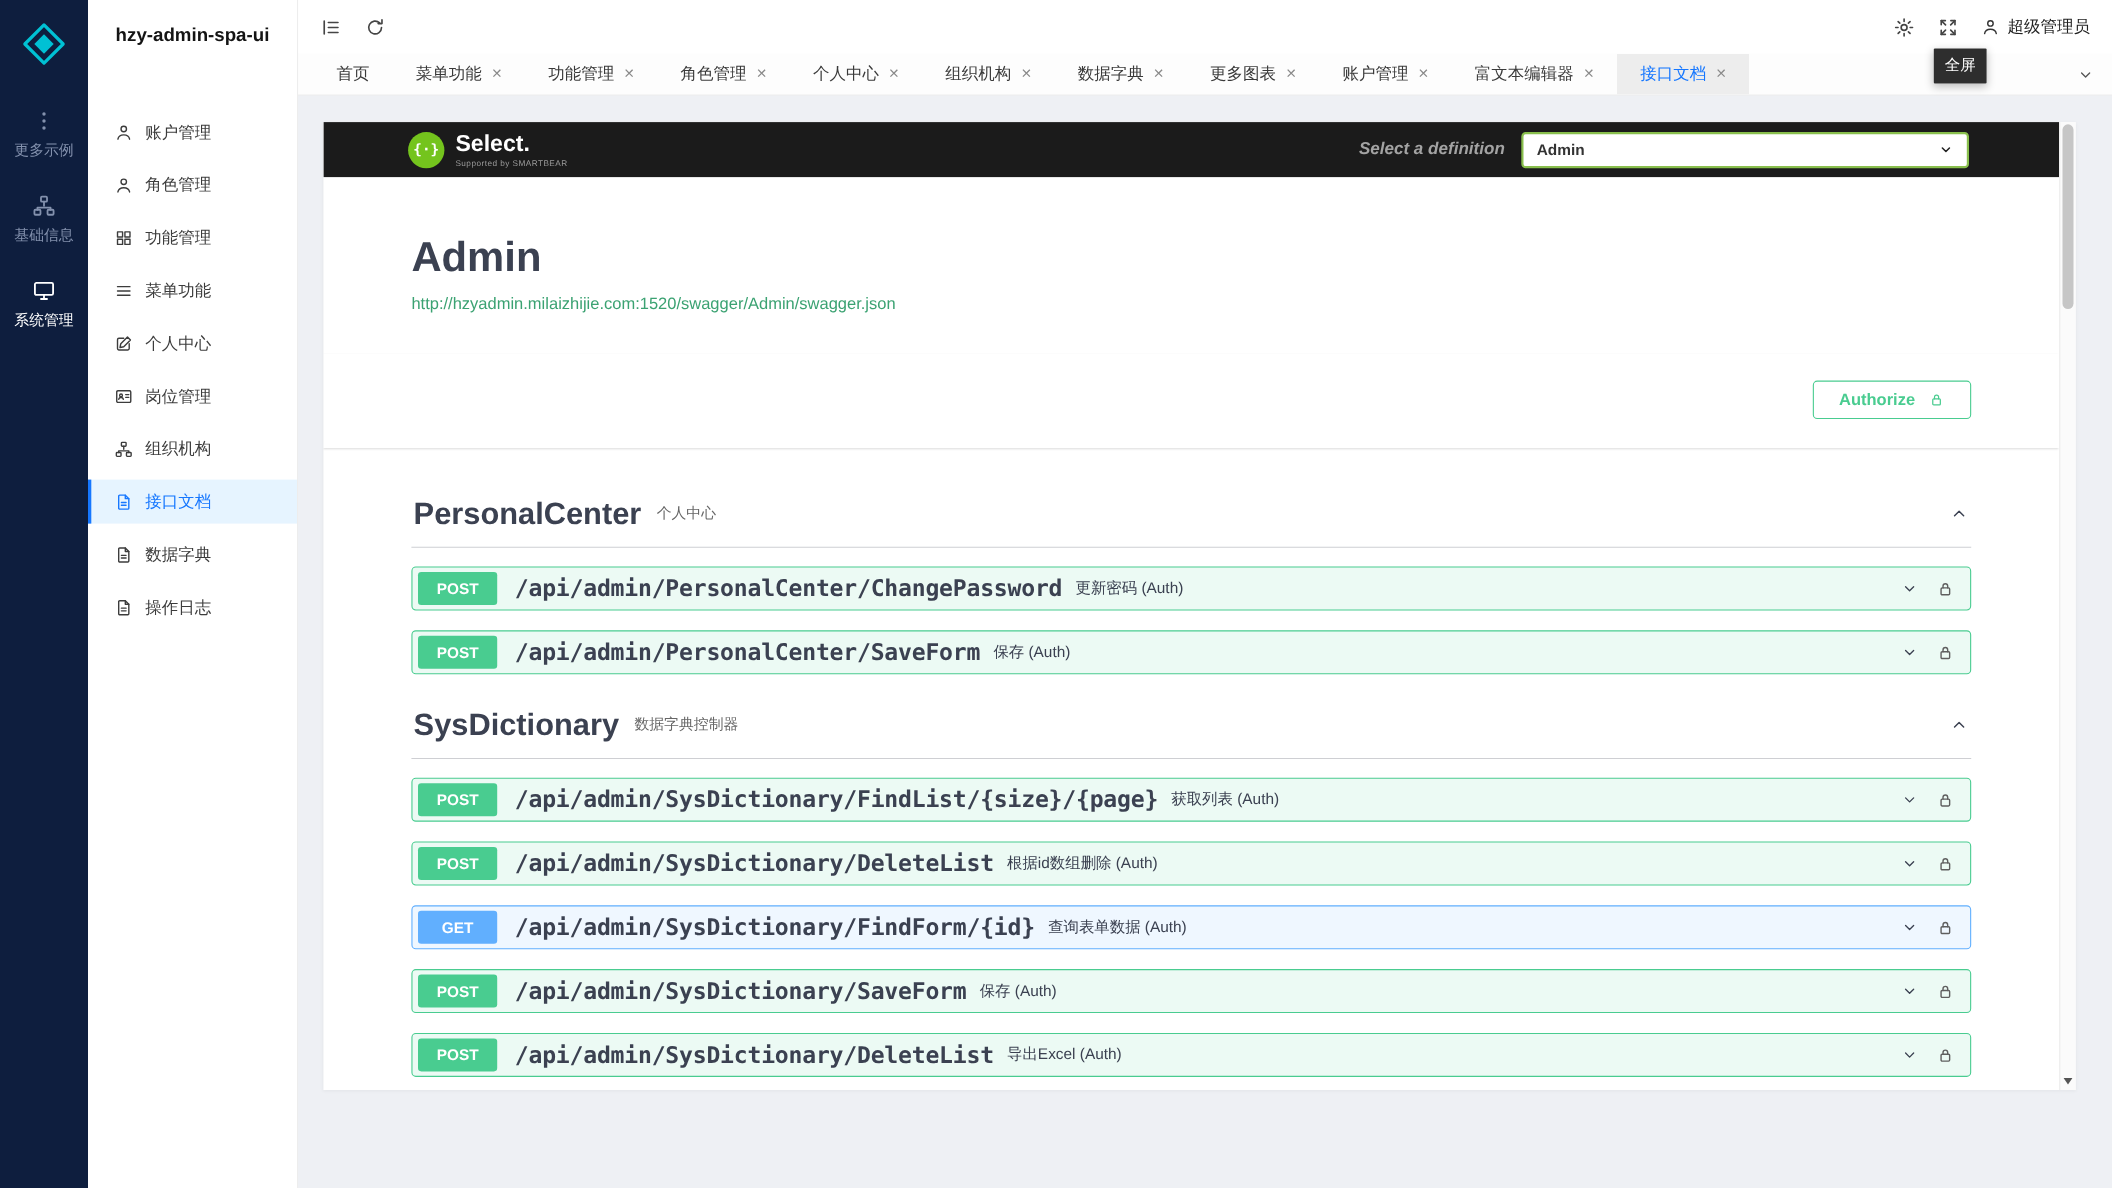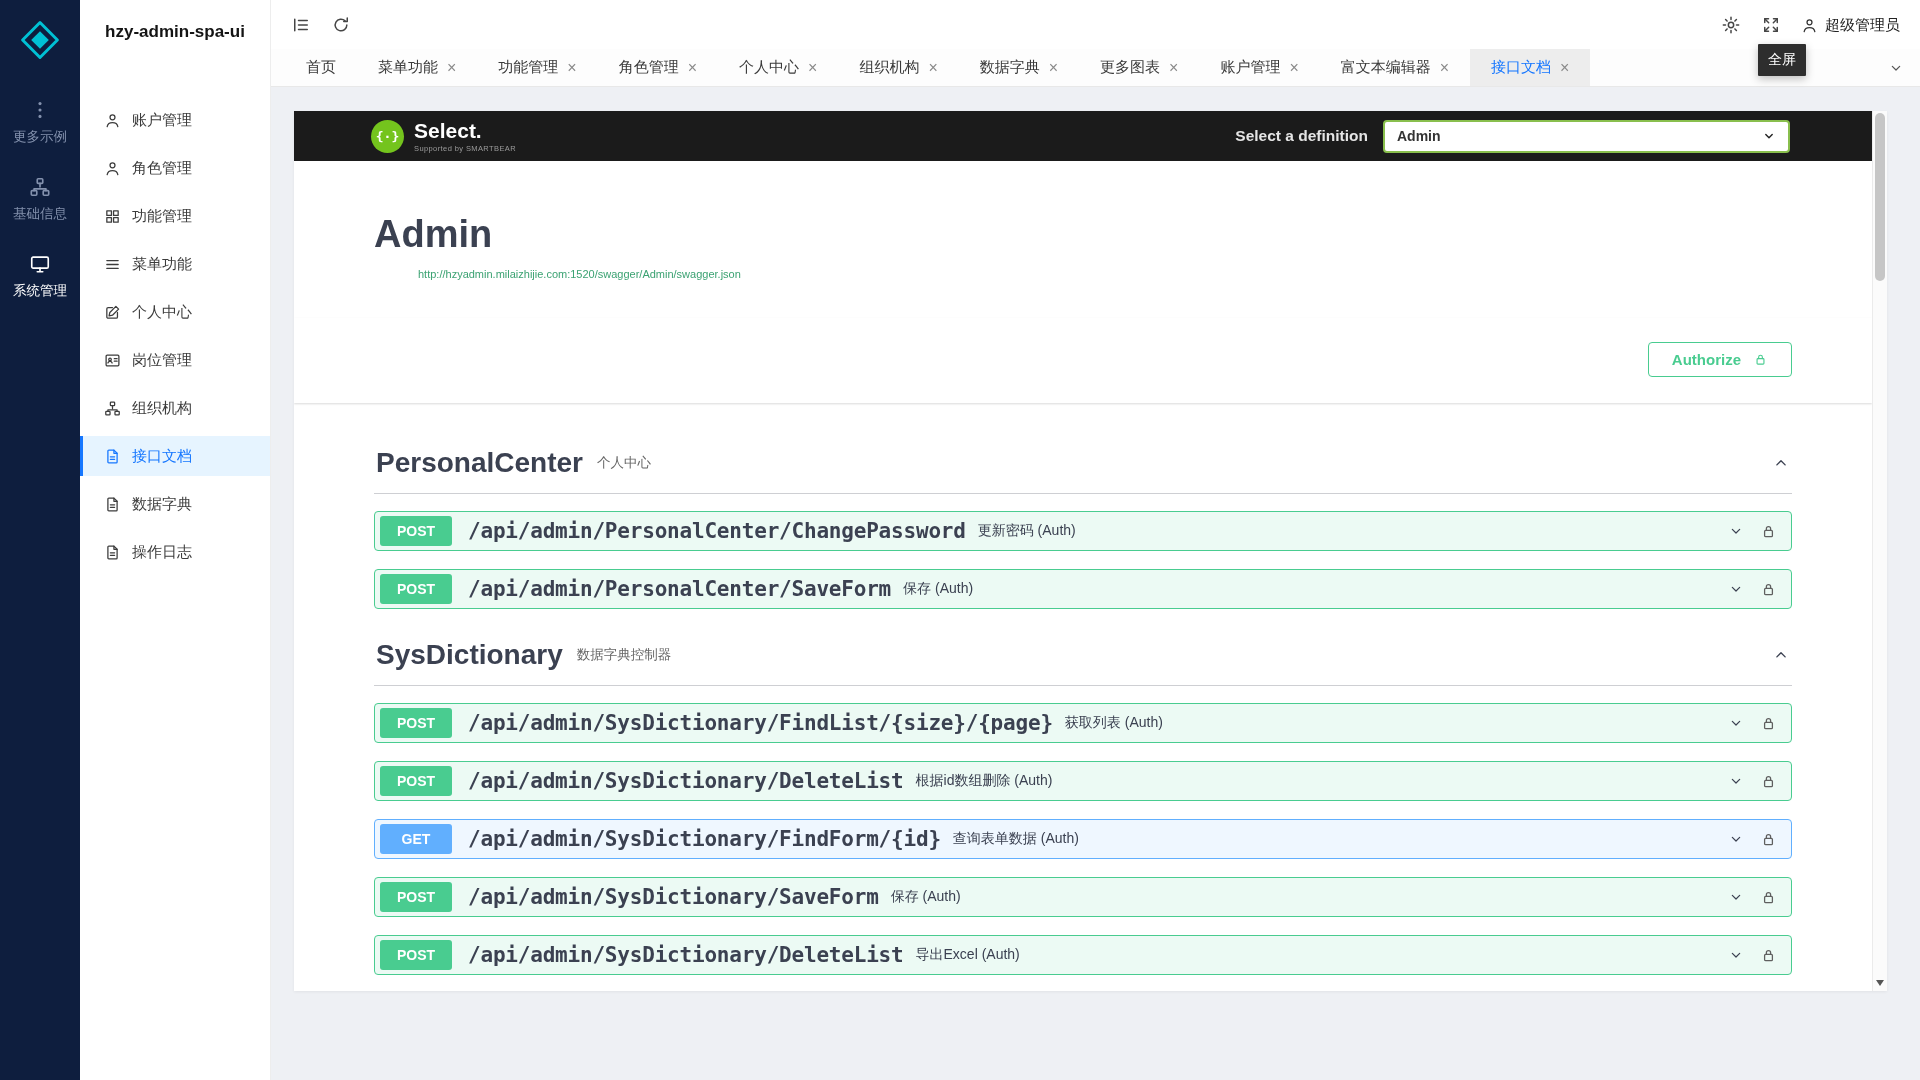--- a/index.html
+++ b/index.html
@@ -25,21 +25,21 @@
     padding:0 10px 0 24px; font-size:15px; color:#3c3c3c; cursor:pointer; }
   .side-item .ic { width:17px; height:17px; flex:none; }
   .side-item.active { background:#e6f4ff; color:var(--accent-blue); }
   .side-item.active::before { content:''; position:absolute; left:0; top:0; bottom:0; width:3px; background:var(--accent-blue); }
 
   
   .main { flex:1; display:flex; flex-direction:column; min-width:0; }
   .topbar { height:49px; background:#fff; display:flex; align-items:center; padding:0 20px; gap:20px; flex:none; }
   .tb-ic { width:20px; height:20px; color:#454545; cursor:pointer; }
   .tb-ic svg { width:100%; height:100%; }
-  .tb-right { margin-left:auto; display:flex; align-items:flex-end; gap:20px; }
+  .tb-right { margin-left:auto; display:flex; align-items:center; gap:20px; }
   .user-chip { display:flex; align-items:center; gap:7px; font-size:15px; color:#222; cursor:pointer; }
   .user-chip .ic { width:17px; height:17px; color:#333; }
 
   .tabbar { height:38px; background:#fdfdfd; display:flex; align-items:stretch; padding-left:14px;
     border-bottom:1px solid #e8e8e8; flex:none; }
   .tabs { display:flex; align-items:stretch; overflow:hidden; }
   .tab { display:flex; align-items:center; gap:9px; padding:0 21px; font-size:15px; color:#3a3a3a;
     cursor:pointer; white-space:nowrap; }
   .tab .t-close { font-size:16px; color:#8a8a8a; line-height:1; }
   .tab.active { background:#ededed; color:var(--accent-blue); }
@@ -53,29 +53,29 @@
   .sw-main { flex:1; min-width:0; overflow:hidden; display:flex; flex-direction:column; }
   .sw-topbar { height:50px; background:var(--topbar-black); display:flex; align-items:center;
     padding:0 82px 0 77px; flex:none; }
   .sw-brand { display:flex; align-items:center; gap:10px; cursor:pointer; }
   .sw-logo { width:33px; height:33px; border-radius:50%; background:var(--brand-green); color:#fff;
     display:flex; align-items:center; justify-content:center;
     font-family:"DejaVu Sans Mono",monospace; font-weight:bold; font-size:13px; }
   .sw-word { color:#fff; font-weight:bold; font-size:21px; line-height:1; }
   .sw-word-sub { color:#9b9b9b; font-size:7.5px; margin-top:3px; letter-spacing:.4px; }
   .sw-def { margin-left:auto; display:flex; align-items:center; gap:15px; }
-  .sw-def-label { color:#e5e5e5; font-weight:bold; font-size:15.5px; }
+  .sw-def-label { color:#a3a3a3; font-weight:bold; font-size:15.5px;font-style:italic; }
   .sw-select { width:407px; height:33px; background:#fff; border:2px solid #89bf4d; border-radius:4px;
     display:flex; align-items:center; justify-content:space-between; padding:0 12px;
     font-size:14px; font-weight:bold; color:#333; cursor:pointer; }
   .sw-select .ic { width:14px; height:14px; color:#222; }
 
   .sw-info { padding:52px 80px 36px; }
   .sw-title { font-size:38px; font-weight:bold; color:var(--dark-text); }
-  .sw-url { margin-top:12px; font-size:11px; color:var(--link-green); cursor:pointer; display:inline-block;margin-left:44px; }
+  .sw-url { margin-top:12px; font-size:15px; color:var(--link-green); cursor:pointer; display:inline-block; }
 
   .sw-scheme { padding:24px 80px 26px; box-shadow:0 1px 2px rgba(0,0,0,.15); display:flex; justify-content:flex-end; }
   .auth-btn { display:inline-flex; align-items:center; gap:12px; padding:8px 23px; background:#fff;
     border:1.5px solid var(--swagger-green); border-radius:4px; color:var(--swagger-green);
     font-weight:bold; font-size:15px; cursor:pointer; }
   .auth-btn .ic { width:15px; height:15px; }
 
   .sw-sections { padding:34px 80px 0; }
   .sw-sec + .sw-sec { margin-top:20px; }
   .sec-head { display:flex; align-items:center; padding:10px 2px 14px;

